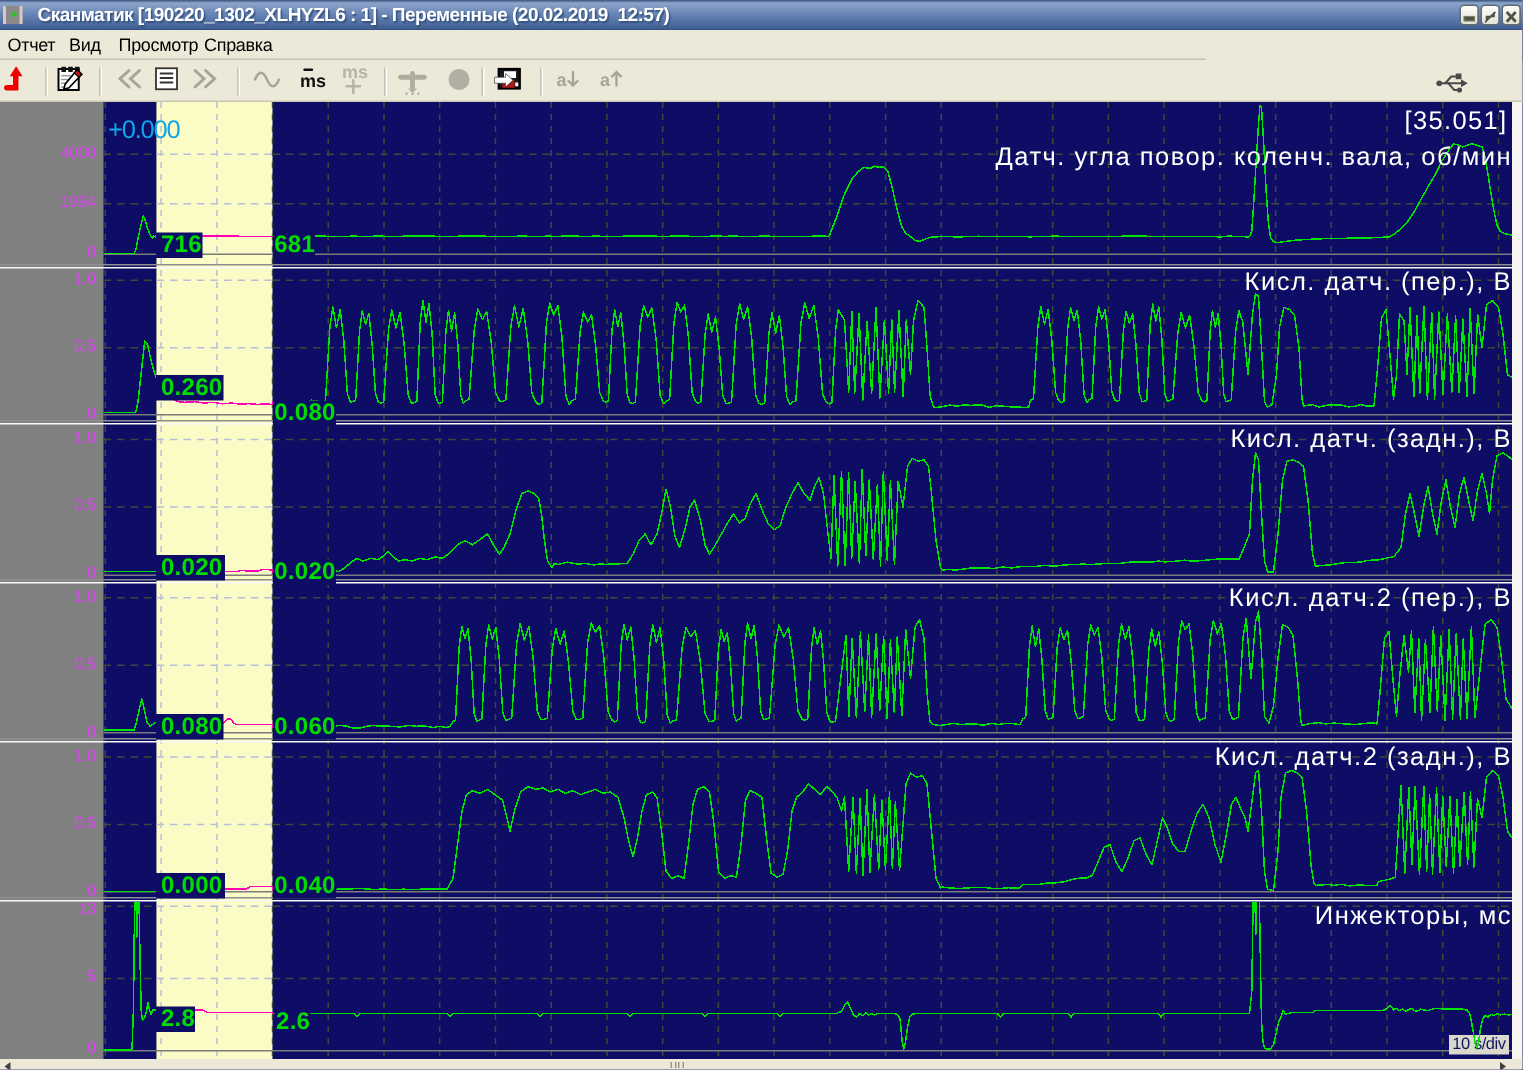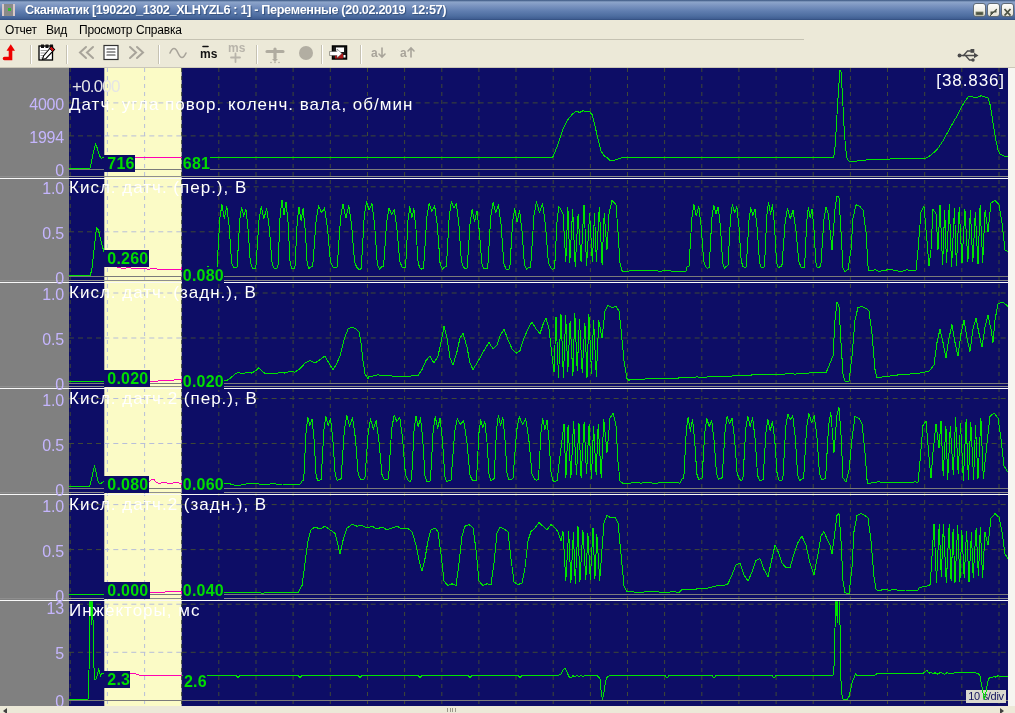--- a/index.html
+++ b/index.html
@@ -8,25 +8,25 @@
 #ticon{position:absolute;left:2px;top:4px;width:13px;height:12px;background:#8a8a8a;border-left:2px solid #d8c8c8;border-right:2px solid #d8c8c8}
 #ticon i{position:absolute;left:4px;top:4px;width:3px;height:3px;background:#30c030}
 .wbtn{position:absolute;top:3px;width:13px;height:14px;background:linear-gradient(180deg,#fdfdfb,#e4e2d4);border:1px solid #5f6a75;border-radius:3px;text-align:center;overflow:hidden}
 #menu{position:absolute;left:0;top:20px;width:804px;height:20px;background:#ece9d8;border-bottom:1px solid #c5c2b2}
 #menu span{position:absolute;top:3px;font-size:12px;color:#000;letter-spacing:-0.2px}
 #tbar{position:absolute;left:0;top:41px;width:1015px;height:27px;background:#ece9d8;border-bottom:1px solid #cbc7b8}
 .tsep{position:absolute;top:4px;width:2px;height:19px;border-left:1px solid #c6c2b2;border-right:1px solid #fff}
 #plot{position:absolute;left:0;top:68px;width:1015px;height:638px;background:#0d0d66}
 #gpan{position:absolute;left:0;top:0;width:69px;height:638px;background:#808080}
 #rstrip{position:absolute;left:1008px;top:0;width:7px;height:638px;background:#f6f5f0}
-.axl{position:absolute;font-size:16px;color:#c4b5fd;letter-spacing:-0.2px}
-.cht{position:absolute;left:69px;width:939px;text-align:left;font-size:17px;color:#fff;letter-spacing:1px}
+.axl{position:absolute;font-size:11px;color:#d946ef;letter-spacing:-0.2px}
+.cht{position:absolute;left:69px;width:939px;text-align:right;font-size:17px;color:#fff;letter-spacing:1px}
 .vb,.vt{position:absolute;height:17px;background:#0d0d66;color:#00dc00;font-size:16px;font-weight:bold;line-height:17.5px;padding-left:3px;letter-spacing:0.2px}
 .vt{padding-left:1px}
-#p0{position:absolute;left:72px;top:9px;font-size:17px;font-weight:normal;color:#e5e5e5;letter-spacing:-0.8px}
+#p0{position:absolute;left:72px;top:9px;font-size:17px;font-weight:normal;color:#0ea5e9;letter-spacing:-0.8px}
 #p1{position:absolute;right:10px;top:3px;font-size:17px;color:#fff;letter-spacing:0.9px}
 #sdiv{position:absolute;left:966px;top:622px;width:40px;height:13px;background:#d9d9ce;color:#15155e;font-size:11px;line-height:13px;text-align:center;white-space:nowrap;letter-spacing:-0.3px}
 #hscroll{position:absolute;left:0;top:706px;width:1015px;height:7px;background:#ece9d8}
 .grip{position:absolute;top:2px;width:1px;height:4px;background:#9a978a}
 .arrL{position:absolute;top:1.5px;width:0;height:0;border:3px solid transparent;border-right:4px solid #404040;border-left:none}.arrR{position:absolute;top:1.5px;width:0;height:0;border:3px solid transparent;border-left:4px solid #404040;border-right:none}
 svg text{font-family:"Liberation Sans",sans-serif}
 </style></head><body>
 <div id="title">
  <div id="ticon">
       <i></i>
@@ -255,29 +255,29 @@
     <div class="cht" style="top:215.0px">Кисл. датч. (задн.), В</div>
     <div class="cht" style="top:110.0px">Кисл. датч. (пер.), В</div>
     <div class="cht" style="top:321.0px">Кисл. датч.2 (пер.), В</div>
     <div class="cht" style="top:427.0px">Кисл. датч.2 (задн.), В</div>
     <div class="cht" style="top:533.0px">Инжекторы, мс</div>
  <div class="vb" style="left:104.3px;top:86.9px;width:30.5px">716</div>
     <div class="vb" style="left:104.3px;top:182.4px;width:44.5px">0.260</div>
     <div class="vb" style="left:104.3px;top:302.0px;width:45.7px">0.020</div>
     <div class="vb" style="left:104.3px;top:407.8px;width:44.5px">0.080</div>
     <div class="vb" style="left:104.3px;top:513.9px;width:45.5px">0.000</div>
-    <div class="vb" style="left:104.3px;top:602.6px;width:26.0px">2.3</div>
+    <div class="vb" style="left:104.3px;top:602.6px;width:26.0px">2.8</div>
  <div class="vt" style="left:181.8px;top:87.2px">681</div>
     <div class="vt" style="left:181.8px;top:198.6px">0.080</div>
     <div class="vt" style="left:181.8px;top:305.4px">0.020</div>
     <div class="vt" style="left:181.8px;top:407.8px">0.060</div>
     <div class="vt" style="left:181.8px;top:513.9px">0.040</div>
     <div class="vt" style="left:183.0px;top:604.6px">2.6</div>
  <div id="p0">+0.000</div>
- <div id="p1">[38.836]</div>
+ <div id="p1">[35.051]</div>
  <div id="sdiv">10 s/div</div>
     <svg width="1015" height="638" viewBox="0 68 1015 638" style="position:absolute;left:0;top:0;pointer-events:none">
       <path d="M974,672.8L978,673.3L980,676.2L982,686.9L983.5,696.1L984.5,698.6L985.5,695.6L987,685.9L988.5,679.1L990,677.2L992,678.1L994,676.2L996,677.2" fill="none" stroke="#00e400" stroke-width="1" shape-rendering="crispEdges"></path>
     </svg>
 
 </div>
 <div id="hscroll">
  <div class="arrL" style="left:3px"></div>
  <div class="arrR" style="left:1000px"></div>
  <div class="grip" style="left:447px"></div>

